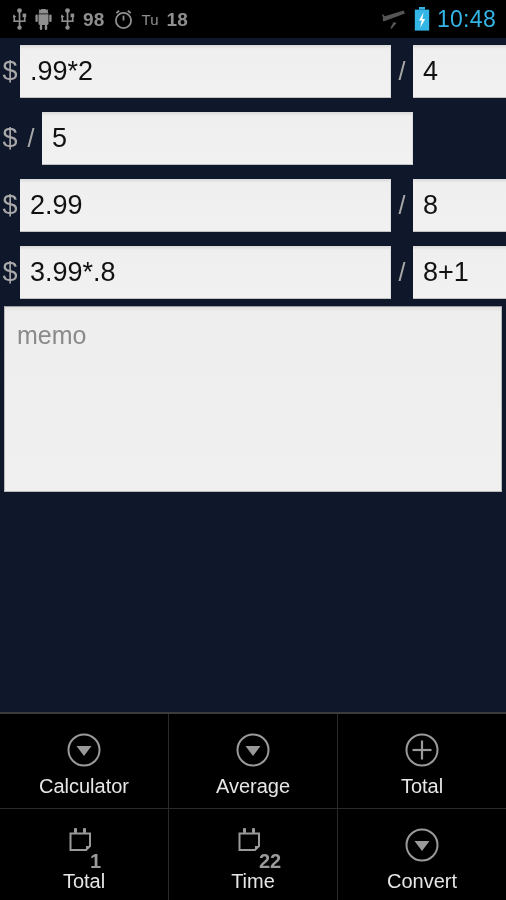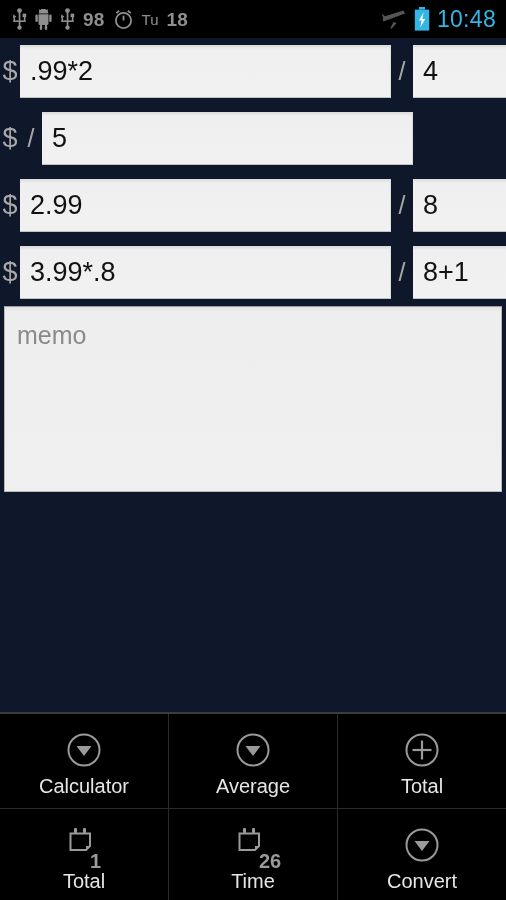--- a/index.html
+++ b/index.html
@@ -373,21 +373,21 @@
 
       <div class="tb-cell">
         <span class="tb-icon">
           <span class="cal-ic">
             <svg width="34" height="32" viewBox="0 0 34 32">
               <rect x="7" y="1" width="3" height="5" rx="1" fill="#9a9a9a"></rect>
               <rect x="16" y="1" width="3" height="5" rx="1" fill="#9a9a9a"></rect>
               <path d="M3.5 6.5 H23 V19 L19 23 H3.5 Z" fill="none" stroke="#9a9a9a" stroke-width="2"></path>
               <path d="M23 19 L19 19 L19 23 Z" fill="#9a9a9a"></path>
             </svg>
-            <span class="cal-num">26</span>
+            <span class="cal-num">22</span>
           </span>
         </span>
         <span class="tb-label">Time</span>
       </div>
 
       <div class="tb-cell">
         <span class="tb-icon">
           <svg width="36" height="36" viewBox="0 0 36 36">
             <circle cx="18" cy="18" r="15.5" fill="none" stroke="#9a9a9a" stroke-width="2"></circle>
             <polygon points="10.5,14 25.5,14 18,24" fill="#9a9a9a"></polygon>

